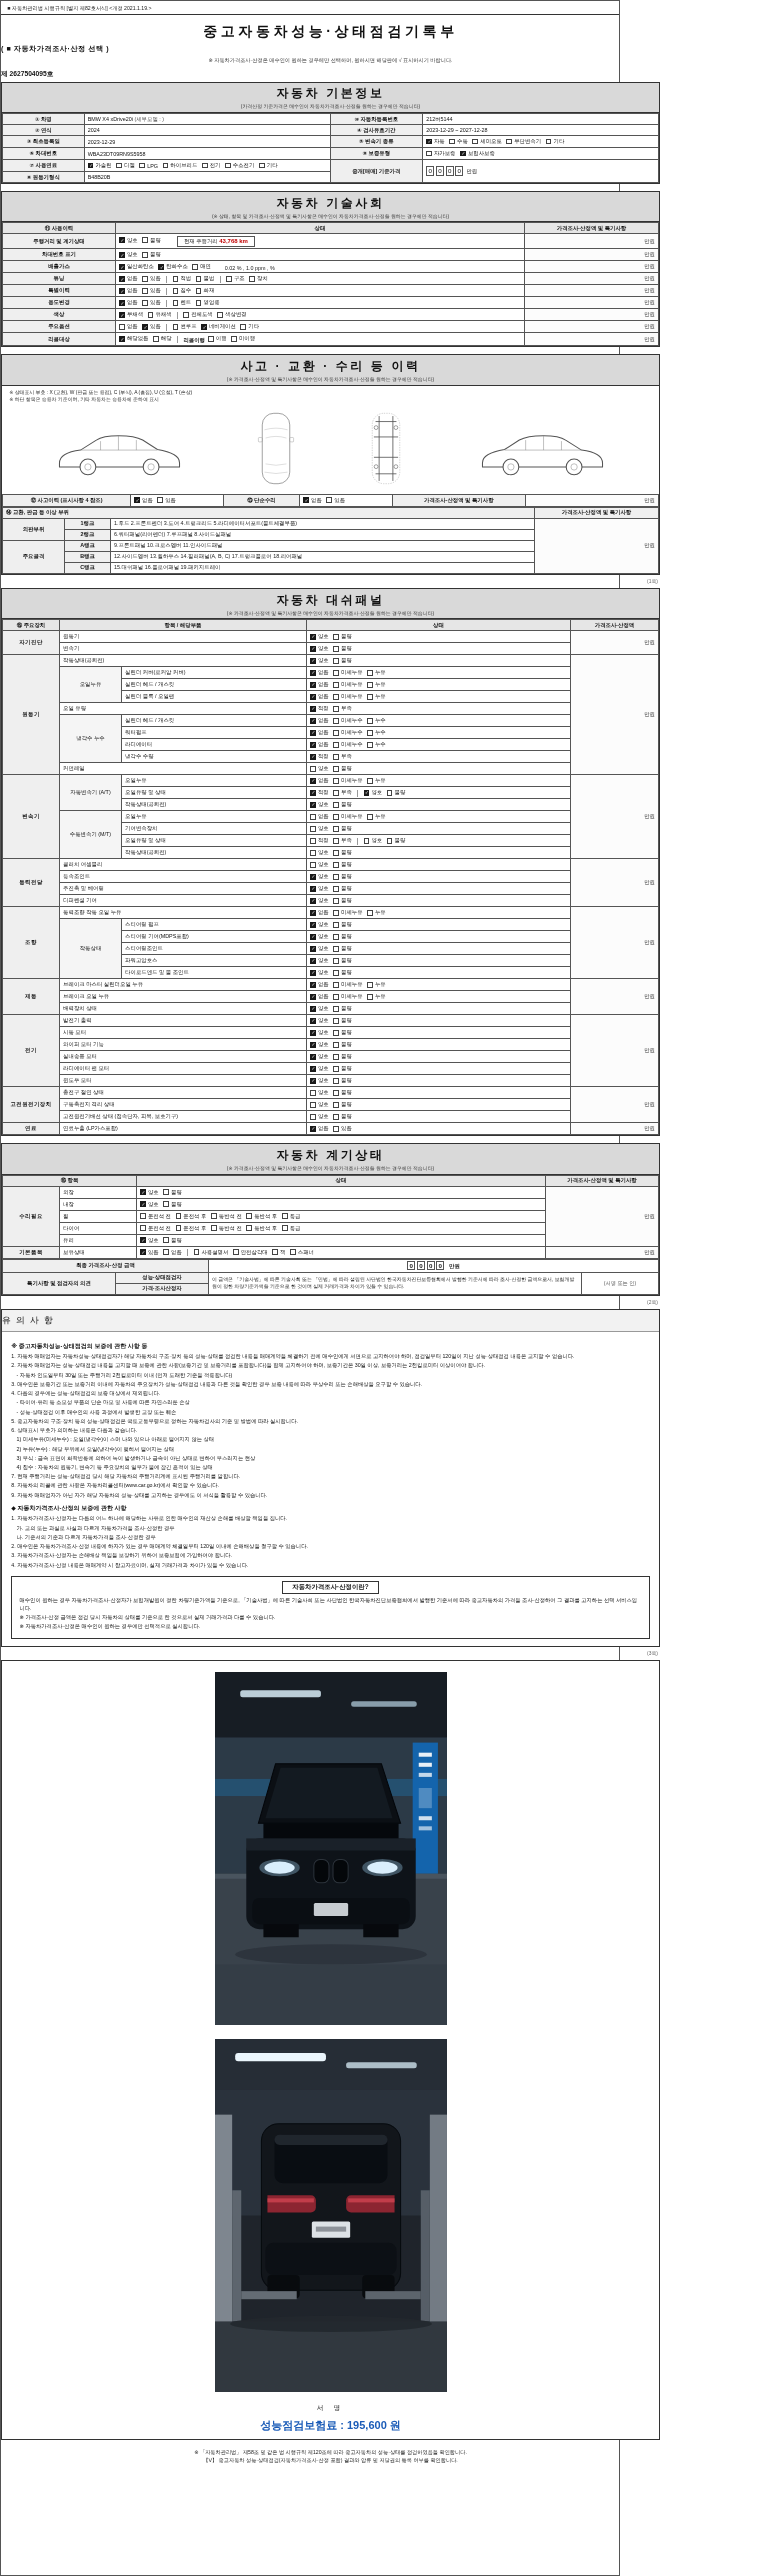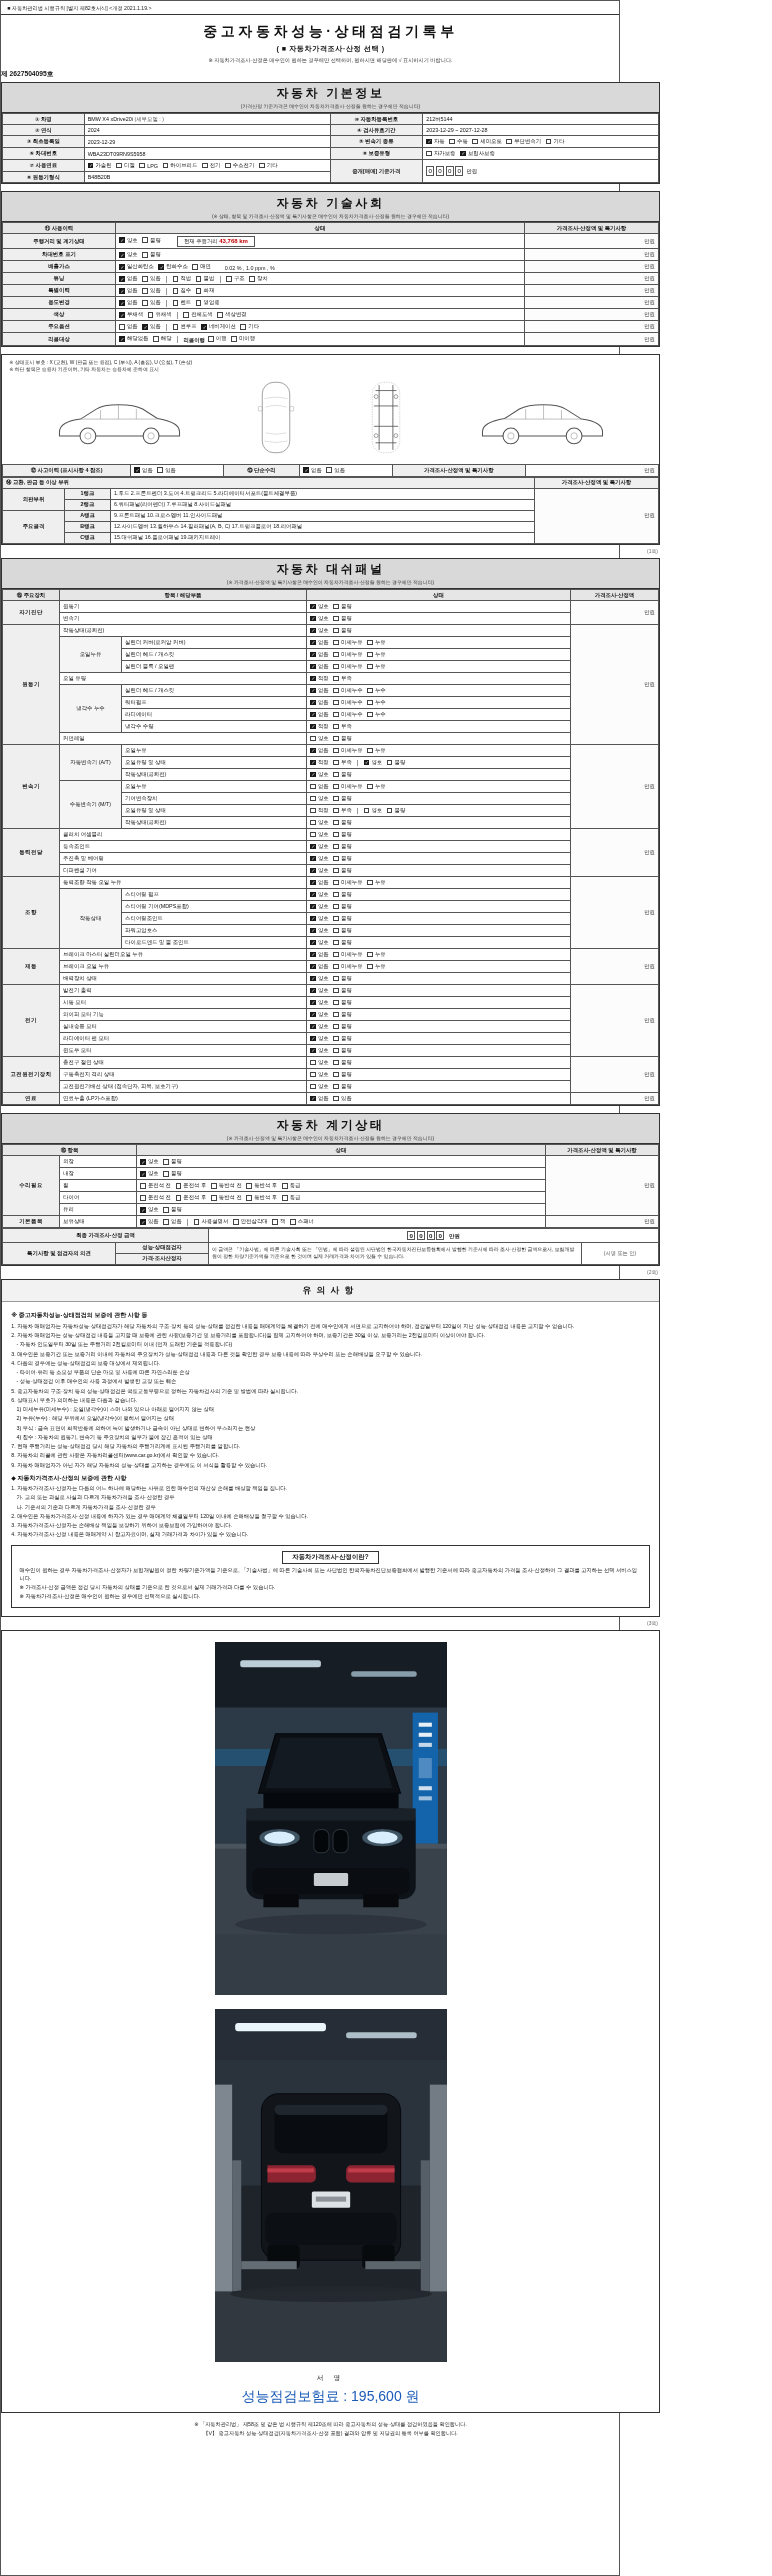--- a/index.html
+++ b/index.html
@@ -2,21 +2,21 @@
 <html style="font-size:8.2px"><head>
 <meta charset="utf-8">
 <style>
   *{box-sizing:border-box;margin:0;padding:0;}
   html,body{background:#fff;}
   body{width:773px;font-family:"Liberation Sans","DejaVu Sans",sans-serif;color:#111;}
   .page{width:620px;min-height:2576px;background:#fff;border:0.5px solid #555;padding:2.1px 0 9.3px;position:relative;}
   .form-ref{font-size:5.2px;color:#222;padding:1.5px 6.2px 2.6px;border-bottom:0.8px solid #333;}
   .inner{width:659px;margin:0 auto;}
   .doc-title{text-align:center;font-size:14px;font-weight:bold;letter-spacing:3.6px;margin-top:8.2px;}
-  .subtitle{text-align:center;font-size:7.2px;font-weight:bold;margin-top:3.1px;letter-spacing:0.5px;}
+  .subtitle{font-size:7.2px;font-weight:bold;margin-top:3.1px;letter-spacing:0.5px;}
   .subnote{text-align:center;font-size:5.2px;color:#333;margin-top:2.1px;}
   .doc-no{font-size:6.7px;font-weight:bold;margin:6.2px 0 3.1px;}
   .sec{border:0.8px solid #333;margin-bottom:7.2px;background:#fff;}
   .sec-head{background:#d9d9d9;border-bottom:0.8px solid #333;text-align:center;padding:2.6px 2.1px;}
   .sec-title{font-size:12px;font-weight:bold;letter-spacing:2.6px;}
   .sec-sub{font-size:4.9px;color:#333;margin-top:1px;}
   table.tbl{width:100%;border-collapse:collapse;font-size:5.4px;}
   .tbl td,.tbl th{border:0.5px solid #555;padding:1.5px 3.1px;vertical-align:middle;}
   .tbl th{background:#e6e6e6;font-weight:bold;text-align:center;}
   .tbl .lbl{background:#efefef;font-weight:bold;text-align:center;}
@@ -36,31 +36,31 @@
   .odo-box{display:inline-block;border:0.5px solid #555;padding:1px 6.2px;margin-left:11.3px;background:#fff;}
   .odo-val{color:#c00000;font-weight:bold;font-size:6px;}
   .extra-text{margin-left:9.3px;color:#222;}
   .digit{display:inline-block;width:8.2px;height:9.3px;border:0.5px solid #555;text-align:center;line-height:8.8px;margin-right:1.5px;font-size:6.2px;background:#fff;}
   .legend{padding:3.1px 7.2px 0;font-size:4.9px;color:#222;line-height:1.5;}
   .diagram-row{display:flex;justify-content:space-around;align-items:center;padding:6.2px 15.5px 7.2px;}
   .final-amt{text-align:center;font-weight:bold;}
   .final-amt .unit{margin-left:3.1px;}
   .note-cell{font-size:4.9px;line-height:1.5;color:#222;text-align:left;}
   .sign-cell{text-align:center;color:#555;font-size:5.2px;}
-  .notice-head{text-align:center;font-weight:bold;font-size:8.8px;letter-spacing:5.2px;padding:5.2px 0 4.1px;border-bottom:0.5px solid #999;background:#f2f2f2;}
+  .notice-head{text-align:left;font-weight:normal;font-size:8.8px;letter-spacing:5.2px;padding:5.2px 0 4.1px;border-bottom:0.5px solid #999;background:#f2f2f2;}
   .notice-body{padding:5.2px 9.3px 7.2px;}
   .notice-subtitle{font-size:6px;font-weight:bold;margin:4.1px 0 2.6px;}
   .para{font-size:5.3px;line-height:1.5;margin:1.3px 0;color:#111;}
   .price-def{border:0.8px solid #333;margin-top:6.2px;padding:4.1px 7.2px 5.2px;}
   .price-def-title{text-align:center;font-weight:bold;font-size:6.4px;margin-bottom:3.1px;}
   .price-def-title span{border:0.5px solid #333;padding:1px 9.3px;display:inline-block;}
   .photo-wrap{display:flex;flex-direction:column;align-items:center;gap:13.4px;padding:11.3px 0 4.1px;}
   .photo{display:block;}
   .sign-label{text-align:center;font-size:6.7px;letter-spacing:4.1px;margin-top:8.2px;color:#222;}
-  .fee-line{text-align:center;font-size:14px;font-weight:normal;color:#1b5cb8;margin:5.2px 0 6.2px;}
+  .fee-line{text-align:center;font-size:11px;font-weight:bold;color:#1b5cb8;margin:5.2px 0 6.2px;}
   .footer{font-size:5.2px;text-align:center;color:#222;line-height:1.6;margin-top:4.1px;}
   .page-marker{font-size:4.9px;color:#666;text-align:right;margin:-4.1px 2.1px 4.1px 0;}
 </style>
 </head>
 <body>
 
 <div class="page">
   <div class="form-ref">■ 자동차관리법 시행규칙 [별지 제82호서식] &lt;개정 2021.1.19.&gt;</div>
 
   <div class="inner">
@@ -328,20 +328,24 @@
                   <span class="box"></span>
                   <span class="cbl">미이행</span>
                 </span></td>
               <td class="amt">만원</td>
             </tr>
           </tbody>
       </table>
     </div>
 
     <div class="sec">
+      <div class="sec-head">
+        <div class="sec-title">사고 · 교환 · 수리 등 이력</div>
+        <div class="sec-sub">(※ 가격조사·산정액 및 특기사항은 매수인이 자동차가격조사·산정을 원하는 경우에만 적습니다)</div>
+      </div>
       <div class="legend">
         <div>※ 상태표시 부호 : X (교환), W (판금 또는 용접), C (부식), A (흠집), U (요철), T (손상)</div>
         <div>※ 하단 항목은 승용차 기준이며, 기타 자동차는 승용차에 준하여 표시</div>
       </div>
       <div class="diagram-row">
         <svg width="139" height="67" viewBox="0 0 264 120">
           <path d="M18,88 C18,74 34,66 58,63 L88,44 C104,33 156,33 176,44 L204,62 C228,66 246,74 246,87 L246,95 L18,95 Z" fill="#fff" stroke="#555" stroke-width="2"></path>
           <line x1="58" y1="63" x2="204" y2="63" stroke="#888" stroke-width="1"></line>
           <path d="M96,46 L96,63 M130,36 L130,63 M164,44 L164,63" stroke="#888" stroke-width="1"></path>
           <circle cx="72" cy="95" r="15" fill="#fff" stroke="#555" stroke-width="2"></circle>

